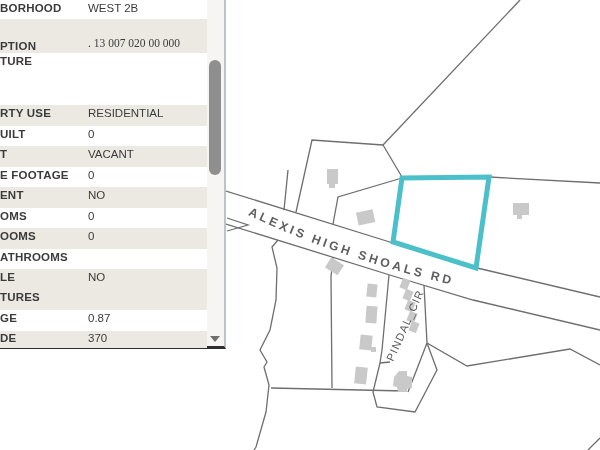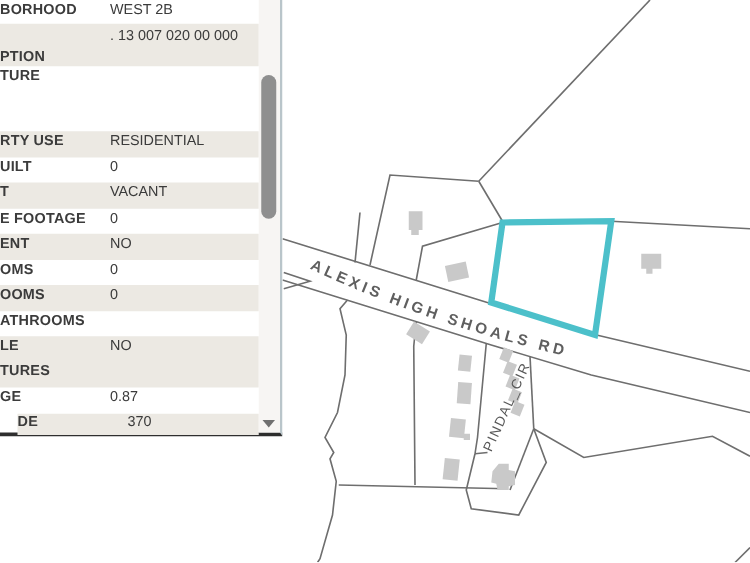--- a/index.html
+++ b/index.html
@@ -8,23 +8,23 @@
 
   
   #panel{position:absolute;left:0;top:0;width:226px;height:349px;background:#fff;
          border-right:2px solid #b9c5ca;border-bottom:3px solid #2e2e2e;box-sizing:border-box;}
   #rows{position:absolute;left:0;top:0;width:207px;}
   .prow{position:relative;font-size:11.5px;color:#3b3b3b;}
   .prow .lbl,.prow .lbl2{position:absolute;left:0;top:2px;font-weight:bold;white-space:nowrap;letter-spacing:.2px;}
   .prow .val{position:absolute;left:88px;top:2px;white-space:nowrap;}
   .prow.shade{background:#ece9e3;}
   .h33{height:19px;} .h34{height:34px;} .h36{height:52px;} .h20{height:20.5px;}
-  .h41{height:41px;} .h17{height:17px;margin-left:14px;}
+  .h41{height:41px;} .h17{height:17px;}
   .h17 .lbl,.h17 .val{top:1px;}
-  .r2 .val{top:4px;} .r2 .lbl2{top:21px;}
+  .r2 .val{top:18px;font-family:Liberation Serif, serif;} .r2 .lbl2{top:21px;}
   .r12 .lbl{top:2px;text-align:center;} .r12 .val{top:2px;} .r12 .lbl2{top:22px;}
 
   
   #scrollbar{position:absolute;left:207px;top:0;width:17px;height:346px;background:#f7f5f3;}
   #scroll-thumb{position:absolute;left:2px;top:60px;width:12px;height:115px;background:#8f8f8f;border-radius:6px;}
   #scroll-down{position:absolute;left:2px;bottom:2px;width:12px;height:10px;}
   #scroll-down .tri{width:0;height:0;margin:2px auto;border-left:5px solid transparent;
      border-right:5px solid transparent;border-top:6px solid #707070;}
 
   

